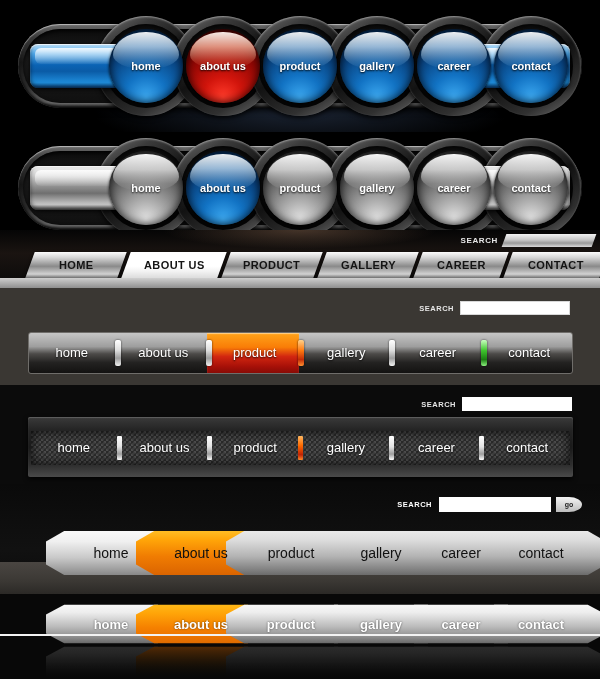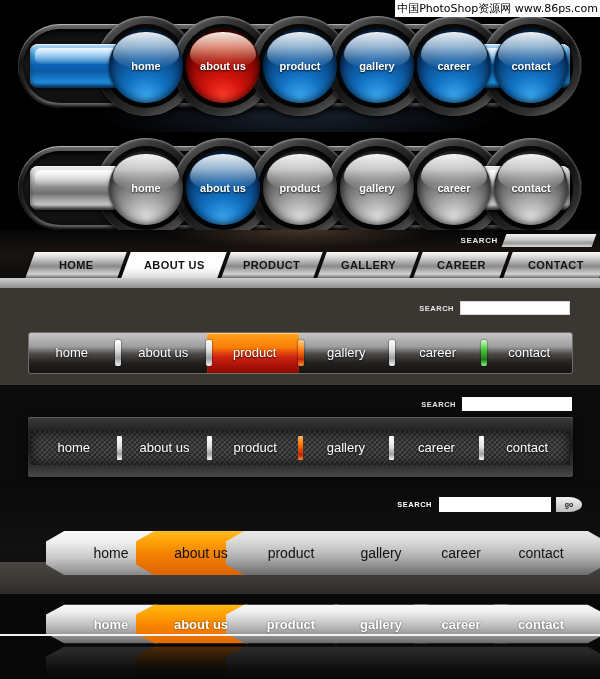--- a/index.html
+++ b/index.html
@@ -279,21 +279,20 @@
     position:absolute; left:0; top:48px; width:600px; height:37px;
     background:linear-gradient(180deg, rgba(8,8,8,0) 0%, rgba(8,8,8,.55) 55%, rgba(8,8,8,1) 100%);
     z-index:4; pointer-events:none;
   }
 </style>
 </head>
 <body>
 
 <div class="stage">
 
-  <div class="watermark">中国PhotoShop资源网 www.86ps.com</div>
 
   <div class="sec-pods sec1">
     <div class="pod-glow"></div>
     <div class="podrow">
       <div class="chassis">
         <div class="chassis-in"></div>
       </div>
       <div class="bump" style="left:78px">
           <div class="bump-in"></div>
         </div>

